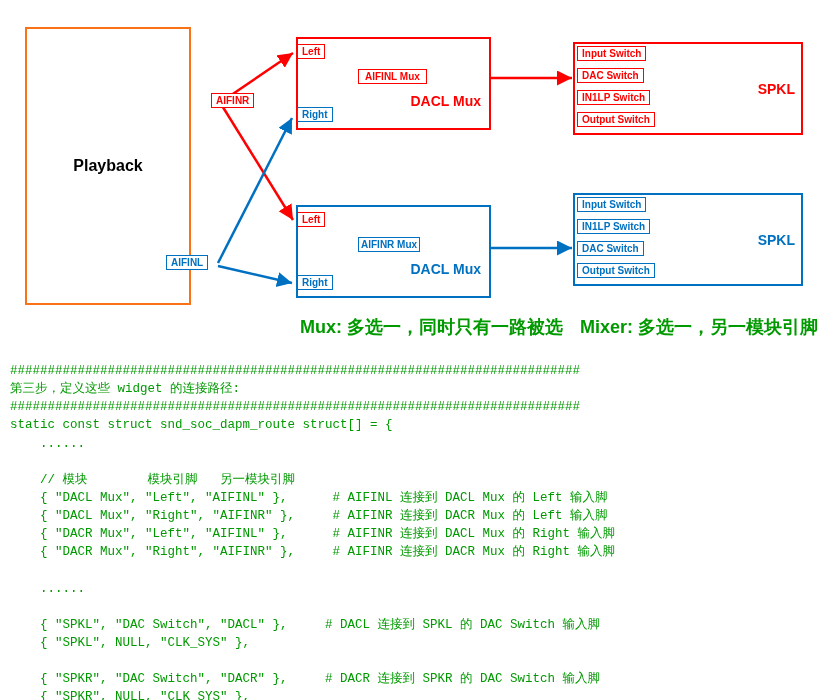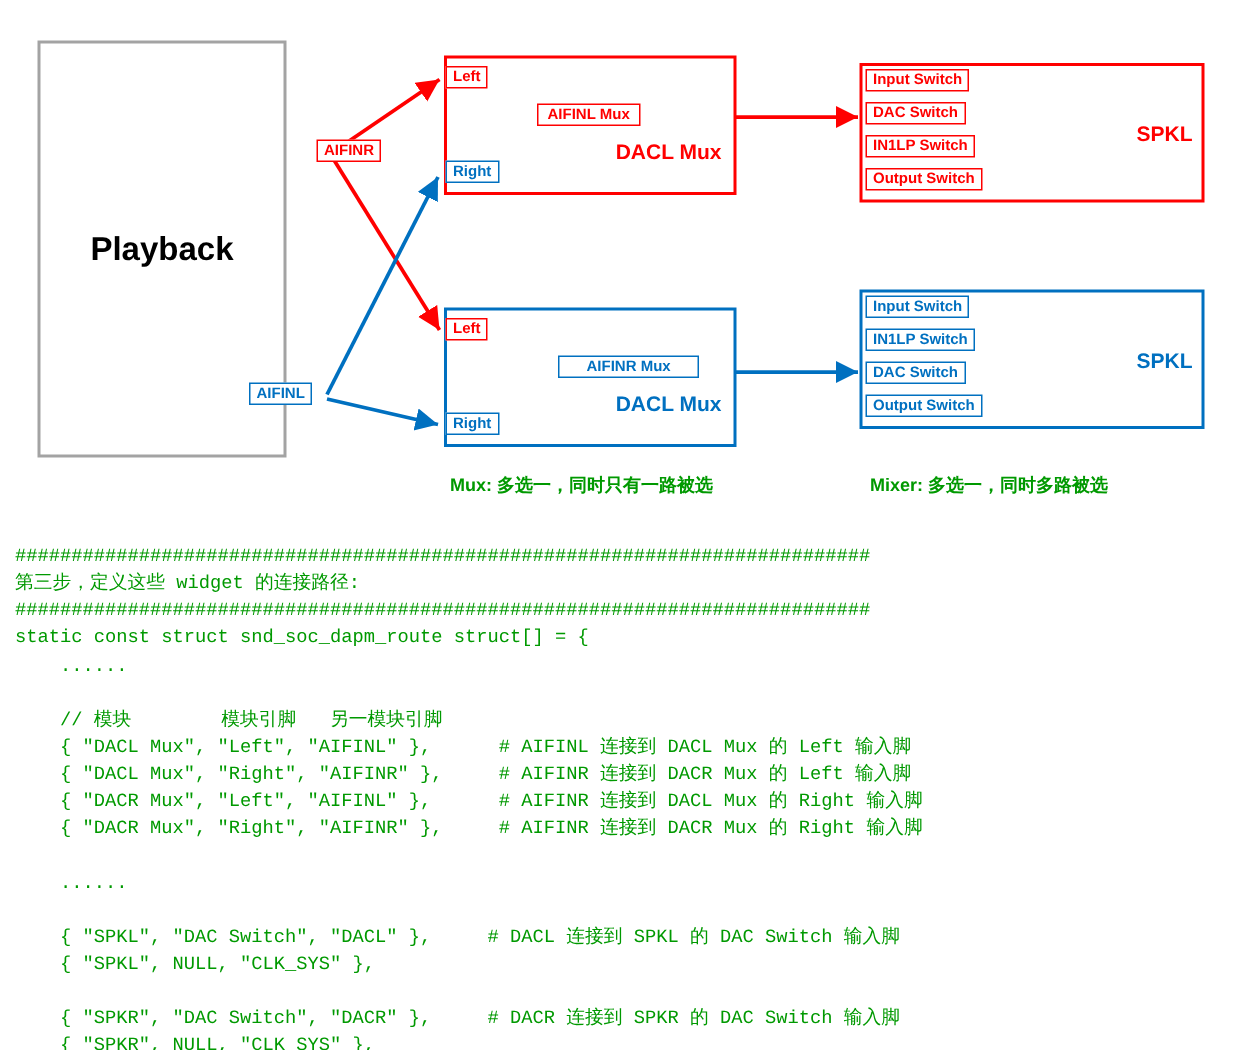--- a/index.html
+++ b/index.html
@@ -12,23 +12,23 @@
   .canvas {
     position: relative;
     width: 836px;
     height: 700px;
   }
   .box {
     position: absolute;
     box-sizing: border-box;
   }
   .playback {
-    border: 2px solid #a3a3a3;
+    border: 2px solid #f97316;
     font-weight: bold;
-    font-size: 22px;
+    font-size: 16px;
     display: flex;
     align-items: center;
     justify-content: center;
   }
   .pin {
     position: absolute;
     border: 1.5px solid;
     font-size: 10px;
     font-weight: bold;
     padding: 1px 4px;
@@ -60,21 +60,21 @@
     position: absolute;
     right: 6px;
     top: 50%;
     transform: translateY(-50%);
     font-size: 14px;
     font-weight: bold;
   }
   .caption {
     position: absolute;
     color: #009900;
-    font-size: 12px;
+    font-size: 18px;
     font-weight: bold;
     text-align: center;
   }
   .code {
     position: absolute;
     font-family: "Courier New", monospace;
     font-size: 12.5px;
     color: #009900;
     white-space: pre;
     line-height: 1.45;
@@ -119,42 +119,42 @@
   <div class="muxbox red" style="left:296px; top:37px; width:195px; height:93px;">
     <div class="title red">DACL Mux</div>
     <div class="pin red" style="left:-1px; top:5px;">Left</div>
     <div class="pin red" style="left:60px; top:30px; padding:1px 6px;">AIFINL Mux</div>
     <div class="pin blue" style="left:-1px; top:68px;">Right</div>
   </div>
 
   <div class="muxbox blue" style="left:296px; top:205px; width:195px; height:93px;">
     <div class="title blue">DACL Mux</div>
     <div class="pin red" style="left:-1px; top:5px;">Left</div>
-    <div class="pin blue" style="left:74px; top:30px; padding:1px 18px;">AIFINR Mux</div>
+    <div class="pin blue" style="left:60px; top:30px; padding:1px 2px;">AIFINR Mux</div>
     <div class="pin blue" style="left:-1px; top:68px;">Right</div>
   </div>
 
   <div class="mixerbox red" style="left:573px; top:42px; width:230px; height:93px;">
     <div class="title red">SPKL</div>
     <div class="pin red" style="left:2px; top:2px;">Input Switch</div>
     <div class="pin red" style="left:2px; top:24px;">DAC Switch</div>
     <div class="pin red" style="left:2px; top:46px;">IN1LP Switch</div>
     <div class="pin red" style="left:2px; top:68px;">Output Switch</div>
   </div>
 
   <div class="mixerbox blue" style="left:573px; top:193px; width:230px; height:93px;">
     <div class="title blue">SPKL</div>
     <div class="pin blue" style="left:2px; top:2px;">Input Switch</div>
     <div class="pin blue" style="left:2px; top:24px;">IN1LP Switch</div>
     <div class="pin blue" style="left:2px; top:46px;">DAC Switch</div>
     <div class="pin blue" style="left:2px; top:68px;">Output Switch</div>
   </div>
 
   <div class="caption" style="left:300px; top:315px;">Mux: 多选一，同时只有一路被选</div>
-  <div class="caption" style="left:580px; top:315px;">Mixer: 多选一，同时多路被选</div>
+  <div class="caption" style="left:580px; top:315px;">Mixer: 多选一，另一模块引脚</div>
 
   <div class="code" style="left:10px; top:362px;"><span>############################################################################</span>
 <span>第三步，定义这些 widget 的连接路径:</span>
 <span>############################################################################</span>
 <span>static const struct snd_soc_dapm_route struct[] = {</span>
 <span>    ......</span>
 
 <span>    // 模块        模块引脚   另一模块引脚</span>
 <span>    { "DACL Mux", "Left", "AIFINL" },      # AIFINL 连接到 DACL Mux 的 Left 输入脚</span>
 <span>    { "DACL Mux", "Right", "AIFINR" },     # AIFINR 连接到 DACR Mux 的 Left 输入脚</span>

